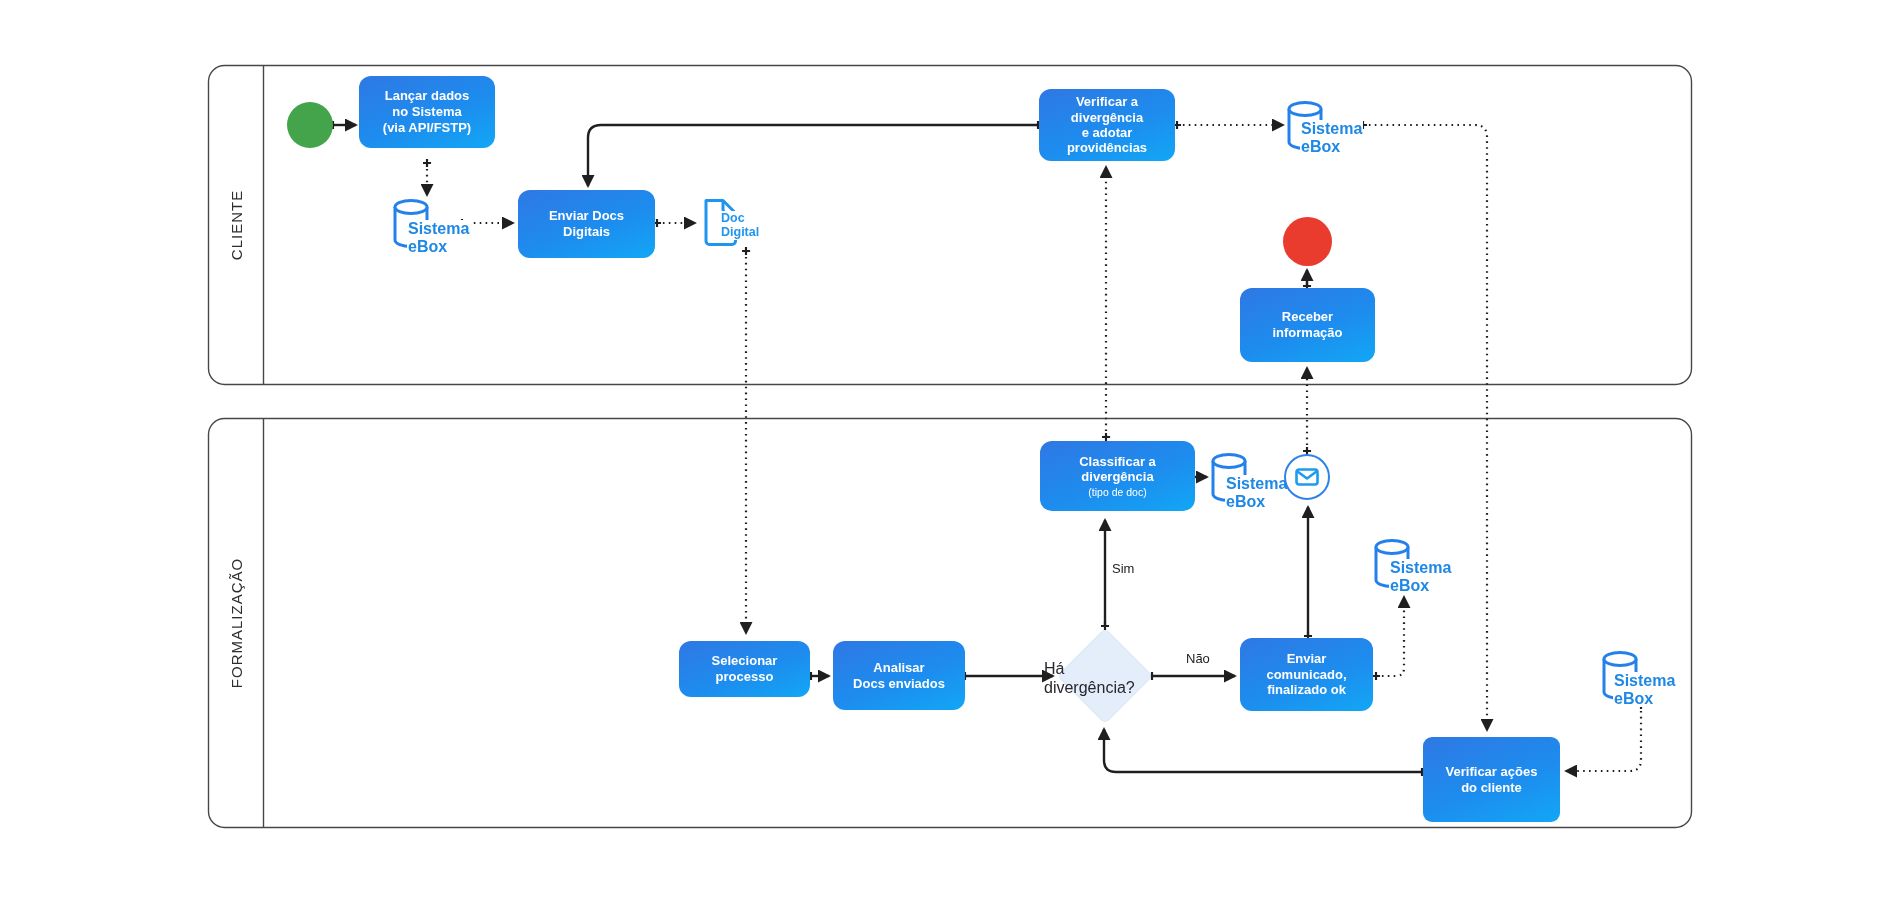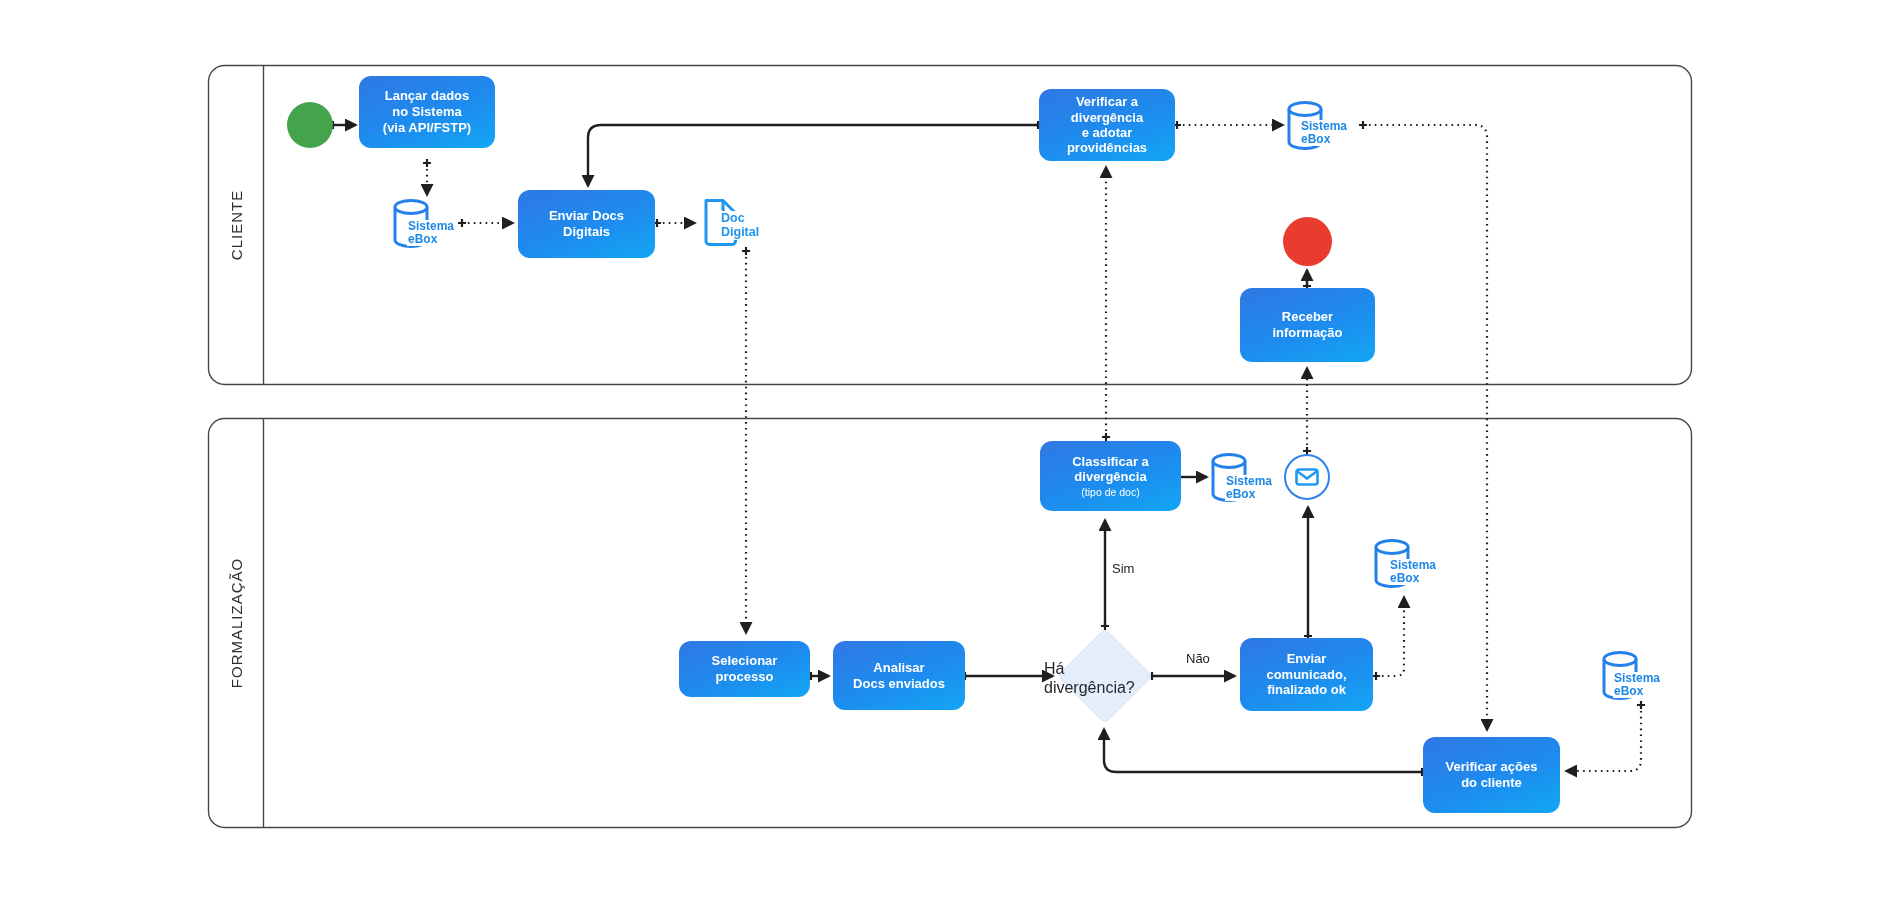--- a/index.html
+++ b/index.html
@@ -16,21 +16,21 @@
   .task .lbl{white-space:pre-line;}
   .task .sub{white-space:pre-line;font-size:10.5px;font-weight:500;line-height:1.15;margin-top:1px;}
   .event{position:absolute;border-radius:50%;}
   .gateway{position:absolute;left:1071px;top:642px;width:66px;height:66px;background:#e4edfa;
            border:1px solid #dbe7f7;border-radius:5px;transform:rotate(45deg);}
   .gateway-label{position:absolute;left:1044px;top:660px;width:120px;
                  color:#26262d;font-size:16px;font-weight:500;line-height:1.18;white-space:pre-line;}
   .lane-label{position:absolute;transform:translate(-50%,-50%) rotate(-90deg);
               color:#2e2e2e;font-size:15px;font-weight:500;letter-spacing:1px;white-space:nowrap;}
   .icon{position:absolute;}
-  .icon-label{position:absolute;color:#1e88e5;background:#fff;font-weight:700;font-size:12px;
+  .icon-label{position:absolute;color:#1e88e5;background:#fff;font-weight:700;font-size:16px;
               line-height:1.1;white-space:pre-line;padding:0 1px;}
   .doc-label{position:absolute;color:#1e96f0;background:#fff;font-weight:600;font-size:12.5px;
              line-height:1.15;white-space:pre-line;padding:0 1px;}
   .edge-text{position:absolute;color:#222;font-size:13px;font-weight:500;}
   .msg-event{position:absolute;left:1284px;top:454px;width:46px;height:46px;border-radius:50%;
              border:2.5px solid #2e82ea;background:#fff;box-sizing:border-box;
              display:flex;align-items:center;justify-content:center;}
 </style>
 </head>
 <body>
@@ -94,39 +94,39 @@
     <span class="lbl">Verificar a
 divergência
 e adotar
 providências</span>
   </div>
   <div class="task" style="left:1240px;top:288px;width:135px;height:74px;">
     <span class="lbl">Receber
 informação</span>
   </div>
 
-  <div class="task" style="left:1040px;top:441px;width:141px;height:70px;">
+  <div class="task" style="left:1040px;top:441px;width:155px;height:70px;">
     <span class="lbl">Classificar a
 divergência</span>
     <span class="sub">(tipo de doc)</span>
   </div>
   <div class="task" style="left:679px;top:641px;width:131px;height:56px;">
     <span class="lbl">Selecionar
 processo</span>
   </div>
   <div class="task" style="left:833px;top:641px;width:132px;height:69px;">
     <span class="lbl">Analisar
 Docs enviados</span>
   </div>
   <div class="task" style="left:1240px;top:638px;width:133px;height:73px;">
     <span class="lbl">Enviar
 comunicado,
 finalizado ok</span>
   </div>
-  <div class="task" style="left:1423px;top:737px;width:137px;height:76px;">
+  <div class="task" style="left:1423px;top:737px;width:137px;height:85px;border-radius:9px;">
     <span class="lbl">Verificar ações
 do cliente</span>
   </div>
 
   <div class="gateway"></div>
   <div class="gateway-label">Há
 divergência?</div>
 
   <div class="edge-text" style="left:1112px;top:561px;">Sim</div>
   <div class="edge-text" style="left:1186px;top:651px;">Não</div>

